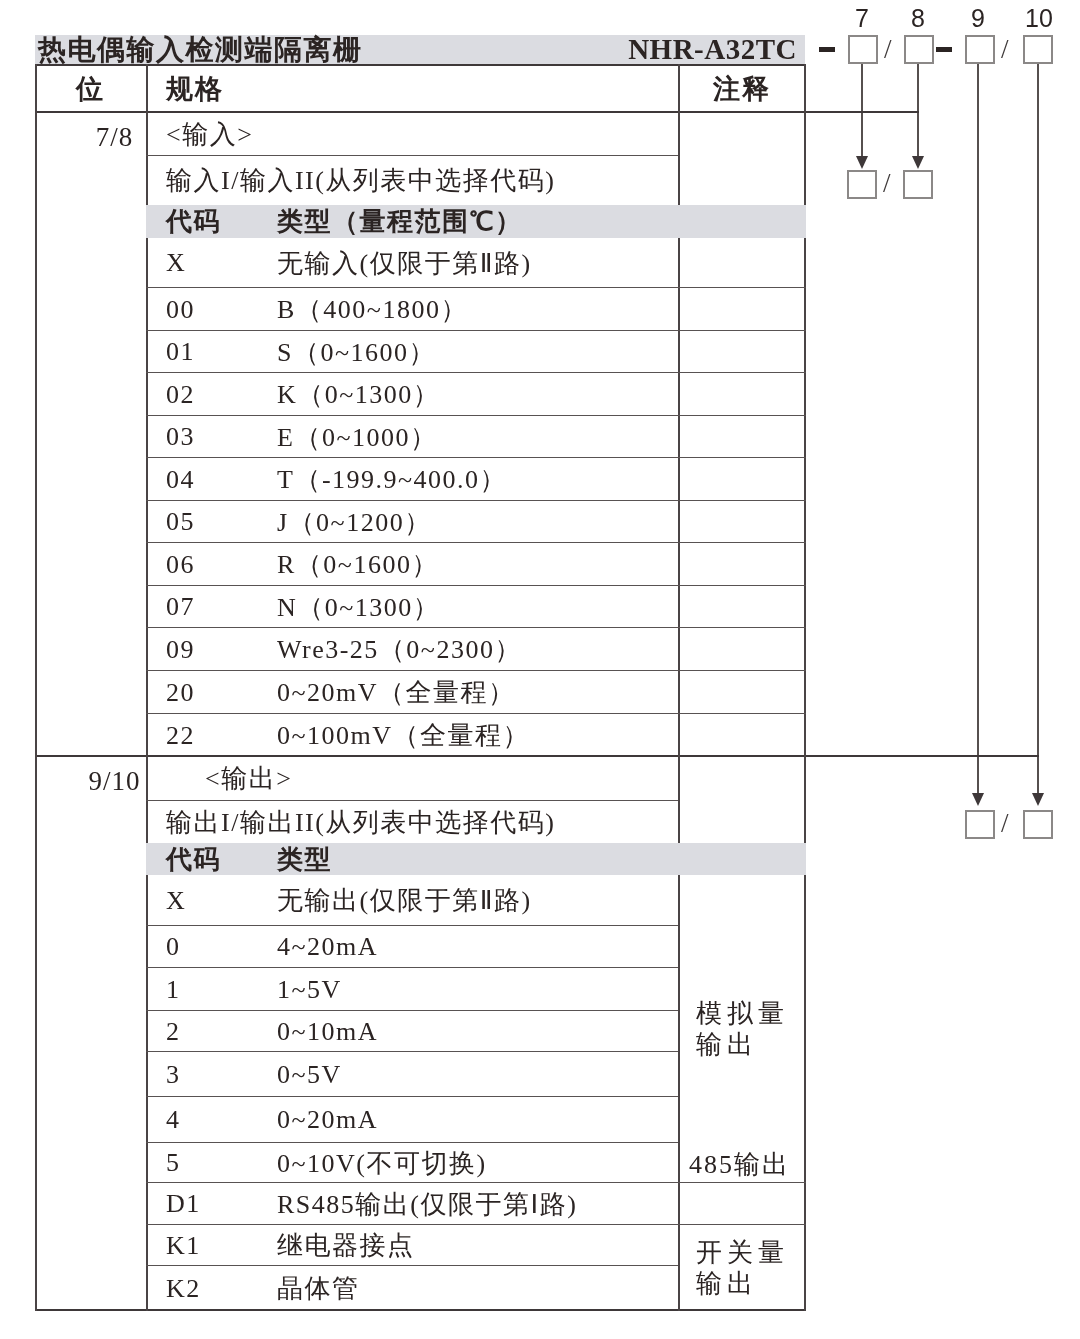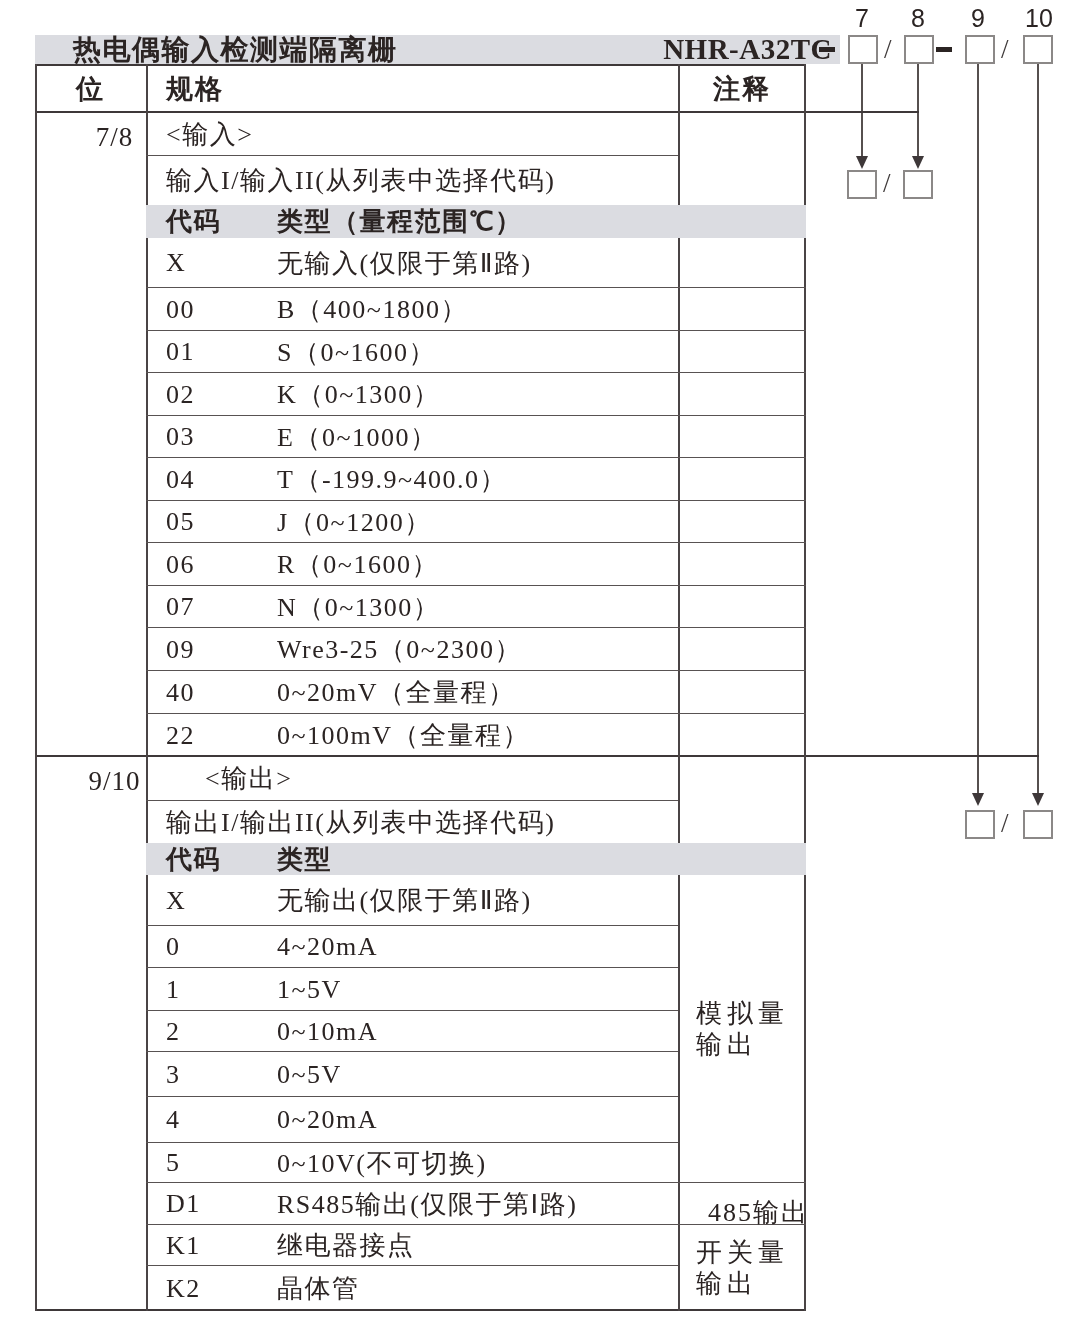--- a/index.html
+++ b/index.html
@@ -6,21 +6,21 @@
   .page{position:relative;width:1080px;height:1339px;background:#fff;overflow:hidden;
         font-family:"Liberation Serif","DejaVu Serif",serif;color:#2b2423;}
   
   .hline{position:absolute;height:2px;background:#3e3839;}
   .vline{position:absolute;width:2px;background:#4a4445;}
   .rline{position:absolute;height:1px;background:#585252;}
   
   .graybar{background:#dbdce1;}
   
   .titlebar{position:absolute;left:35px;top:35px;width:770px;height:29px;background:#dbdce1;
-            display:flex;align-items:center;padding-left:35px;}
+            display:flex;align-items:center;}
   .prodname{font-weight:bold;font-size:28px;letter-spacing:1.5px;padding-left:3px;white-space:nowrap;}
   .modelcode{font-weight:bold;font-size:29px;margin-left:auto;padding-right:8px;letter-spacing:.5px;}
   
   .colhead{position:absolute;top:66px;height:46px;display:flex;align-items:center;
            font-weight:bold;font-size:27px;letter-spacing:2px;}
   .center{justify-content:center;}
   
   .poslabel{position:absolute;left:35px;width:111px;display:flex;justify-content:center;
             font-size:27px;letter-spacing:1px;padding-left:24px;}
   
@@ -164,21 +164,21 @@
         <span class="code">07</span>
         <span class="type">N（0~1300）</span>
       </div>
       <div class="rline" style="left: 146px; top: 627px; width: 660px;"></div>
       <div class="srow" style="top: 628px; height: 43px;">
         <span class="code">09</span>
         <span class="type">Wre3-25（0~2300）</span>
       </div>
       <div class="rline" style="left: 146px; top: 670px; width: 660px;"></div>
       <div class="srow" style="top: 671px; height: 43px;">
-        <span class="code">40</span>
+        <span class="code">20</span>
         <span class="type">0~20mV（全量程）</span>
       </div>
       <div class="rline" style="left: 146px; top: 713px; width: 660px;"></div>
       <div class="srow" style="top: 714px; height: 43px;">
         <span class="code">22</span>
         <span class="type">0~100mV（全量程）</span>
       </div>
       <div class="srow" style="top: 875px; height: 51px;">
         <span class="code">X</span>
         <span class="type">无输出(仅限于第Ⅱ路)</span>
@@ -227,21 +227,21 @@
       <div class="srow" style="top: 1266px; height: 45px;">
         <span class="code">K2</span>
         <span class="type">晶体管</span>
       </div>
     </div>
 
   <div class="note" style="top:876px;height:306px;">
     <span>模拟量</span>
     <span>输出</span>
   </div>
-  <div class="note tight" style="top:1192px;height:40px;margin-left:19px;">
+  <div class="note tight" style="top:1144px;height:40px;">
     <span>485输出</span>
   </div>
   <div class="note" style="top:1226px;height:83px;">
     <span>开关量</span>
     <span>输出</span>
   </div>
 
 </div>
 
 </body></html>

